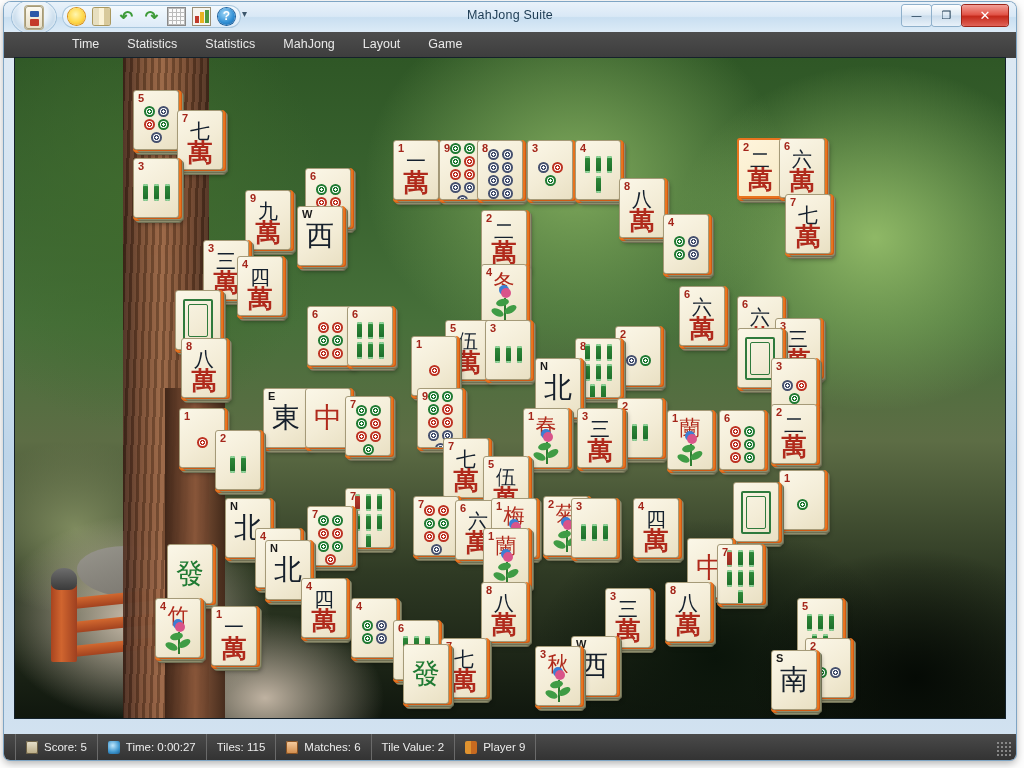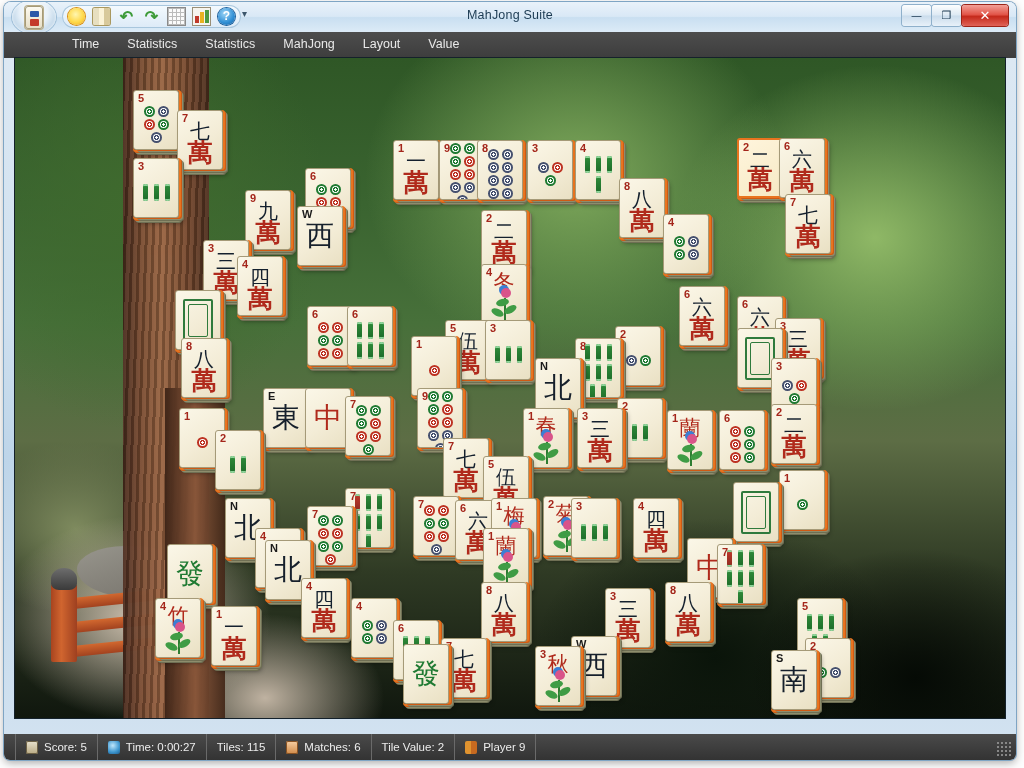--- a/index.html
+++ b/index.html
@@ -203,21 +203,21 @@
       </div>
     </div>
   </div>
 
   <div id="menubar">
       <div class="mi">Time</div>
       <div class="mi">Statistics</div>
       <div class="mi">Statistics</div>
       <div class="mi">MahJong</div>
       <div class="mi">Layout</div>
-      <div class="mi">Value</div>
+      <div class="mi">Game</div>
     </div>
 
   <div id="board">
     <div id="bg"></div>
     <div id="rock"></div>
     <div id="railing">
       <div class="bar" style="top:22px"></div>
       <div class="bar" style="top:46px"></div>
       <div class="bar" style="top:70px"></div>
       <div class="post"></div>

